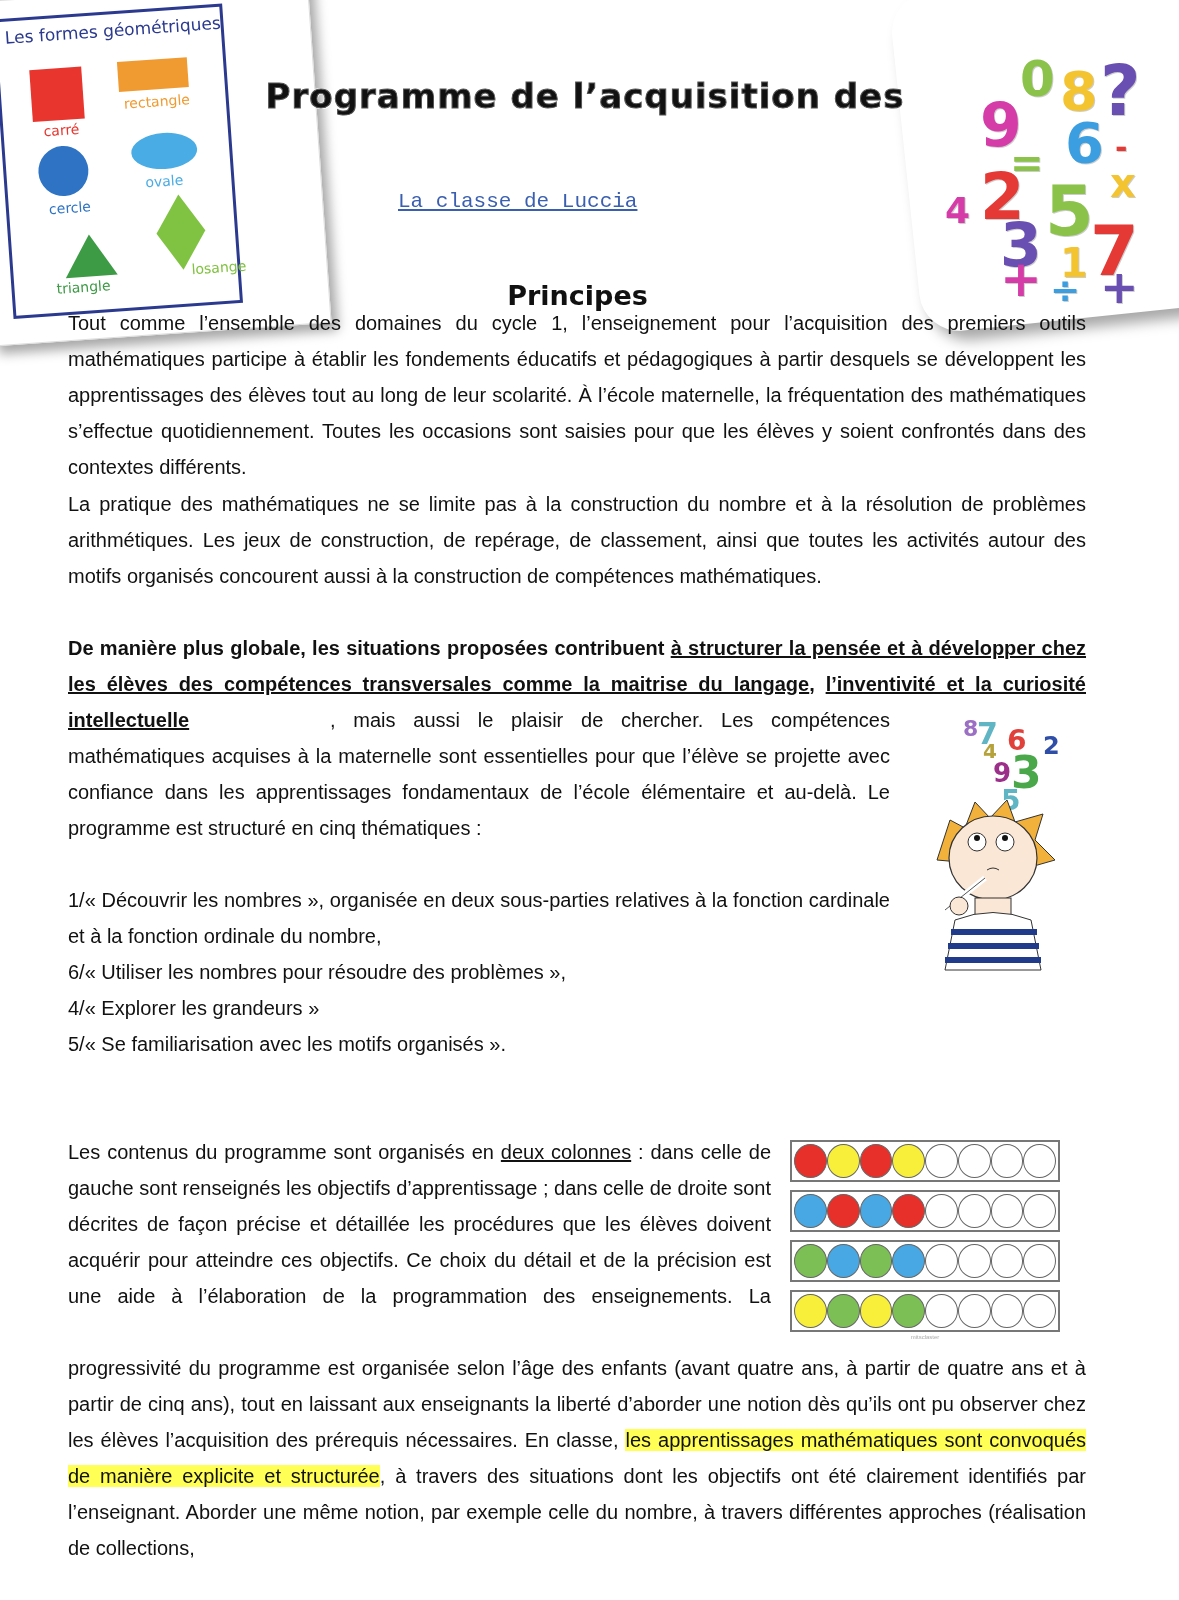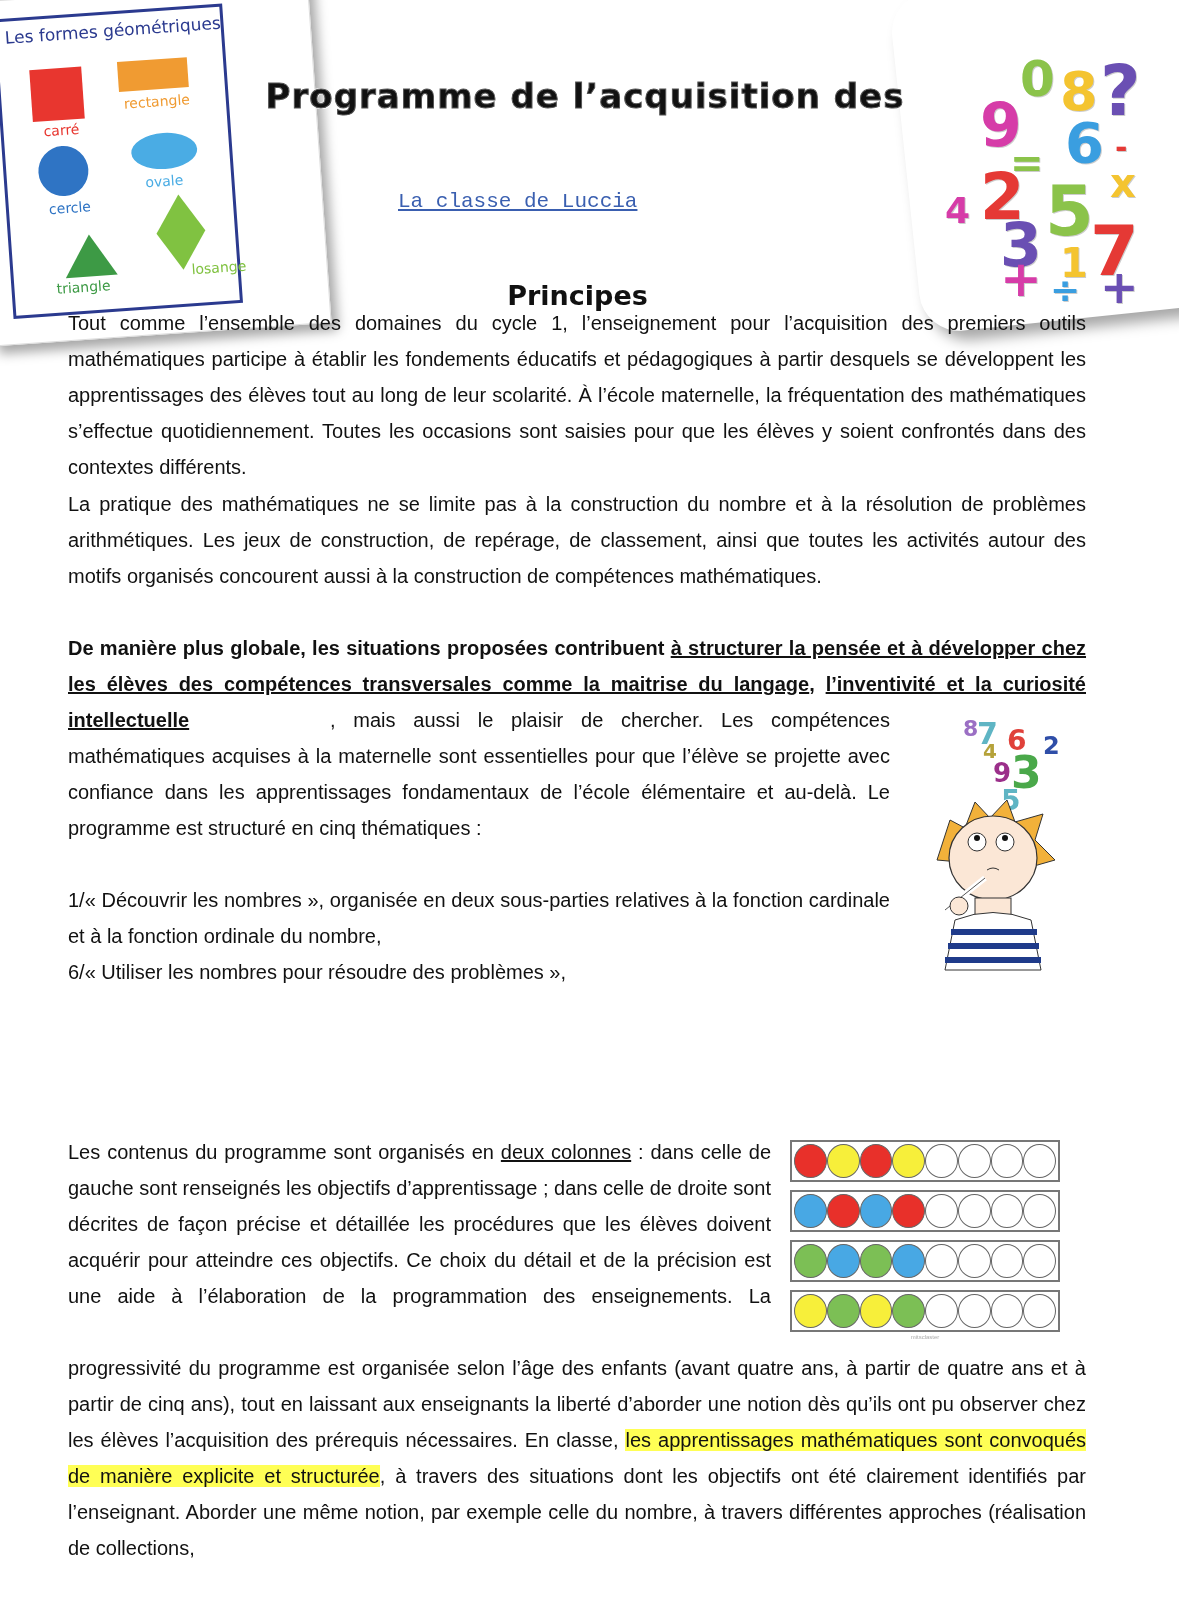--- a/index.html
+++ b/index.html
@@ -173,20 +173,22 @@
   <line x1="30" y1="200" x2="70" y2="168" stroke="#fff" stroke-width="6"></line>
   <line x1="30" y1="200" x2="70" y2="168" stroke="#555" stroke-width="1"></line>
   <circle cx="44" cy="196" r="9" fill="#fbe7d6" stroke="#333"></circle>
 </svg>
 
 <div class="body-text narrow1" style="top:882px;">
   <p>1/« Découvrir les nombres », organisée en deux sous-parties relatives à la fonction cardinale et à la fonction ordinale du nombre,</p>
 </div>
 <div class="body-text full" style="top:954px; text-align:left;">
   <p>6/« Utiliser les nombres pour résoudre des problèmes »,</p>
+  <p>4/« Explorer les grandeurs »</p>
+  <p>5/« Se familiarisation avec les motifs organisés ».</p>
 </div>
 
 <div class="body-text narrow2" style="top:1134px;">
   <p style="text-align-last:justify;">
     <span>Les contenus du programme sont organisés en </span><span class="u">deux colonnes</span><span> : dans celle de gauche sont renseignés les objectifs d’apprentissage ; dans celle de droite sont décrites de façon précise et détaillée les procédures que les élèves doivent acquérir pour atteindre ces objectifs. Ce choix du détail et de la précision est une aide à l’élaboration de la programmation des enseignements. La</span>
   </p>
 </div>
 <div class="body-text full" style="top:1350px;">
   <p>
     <span>progressivité du programme est organisée selon l’âge des enfants (avant quatre ans, à partir de quatre ans et à partir de cinq ans), tout en laissant aux enseignants la liberté d’aborder une notion dès qu’ils ont pu observer chez les élèves l’acquisition des prérequis nécessaires. En classe, </span><span class="hl">les apprentissages mathématiques sont convoqués de manière explicite et structurée</span><span>, à travers des situations dont les objectifs ont été clairement identifiés par l’enseignant. Aborder une même notion, par exemple celle du nombre, à travers différentes approches (réalisation de collections,</span>

